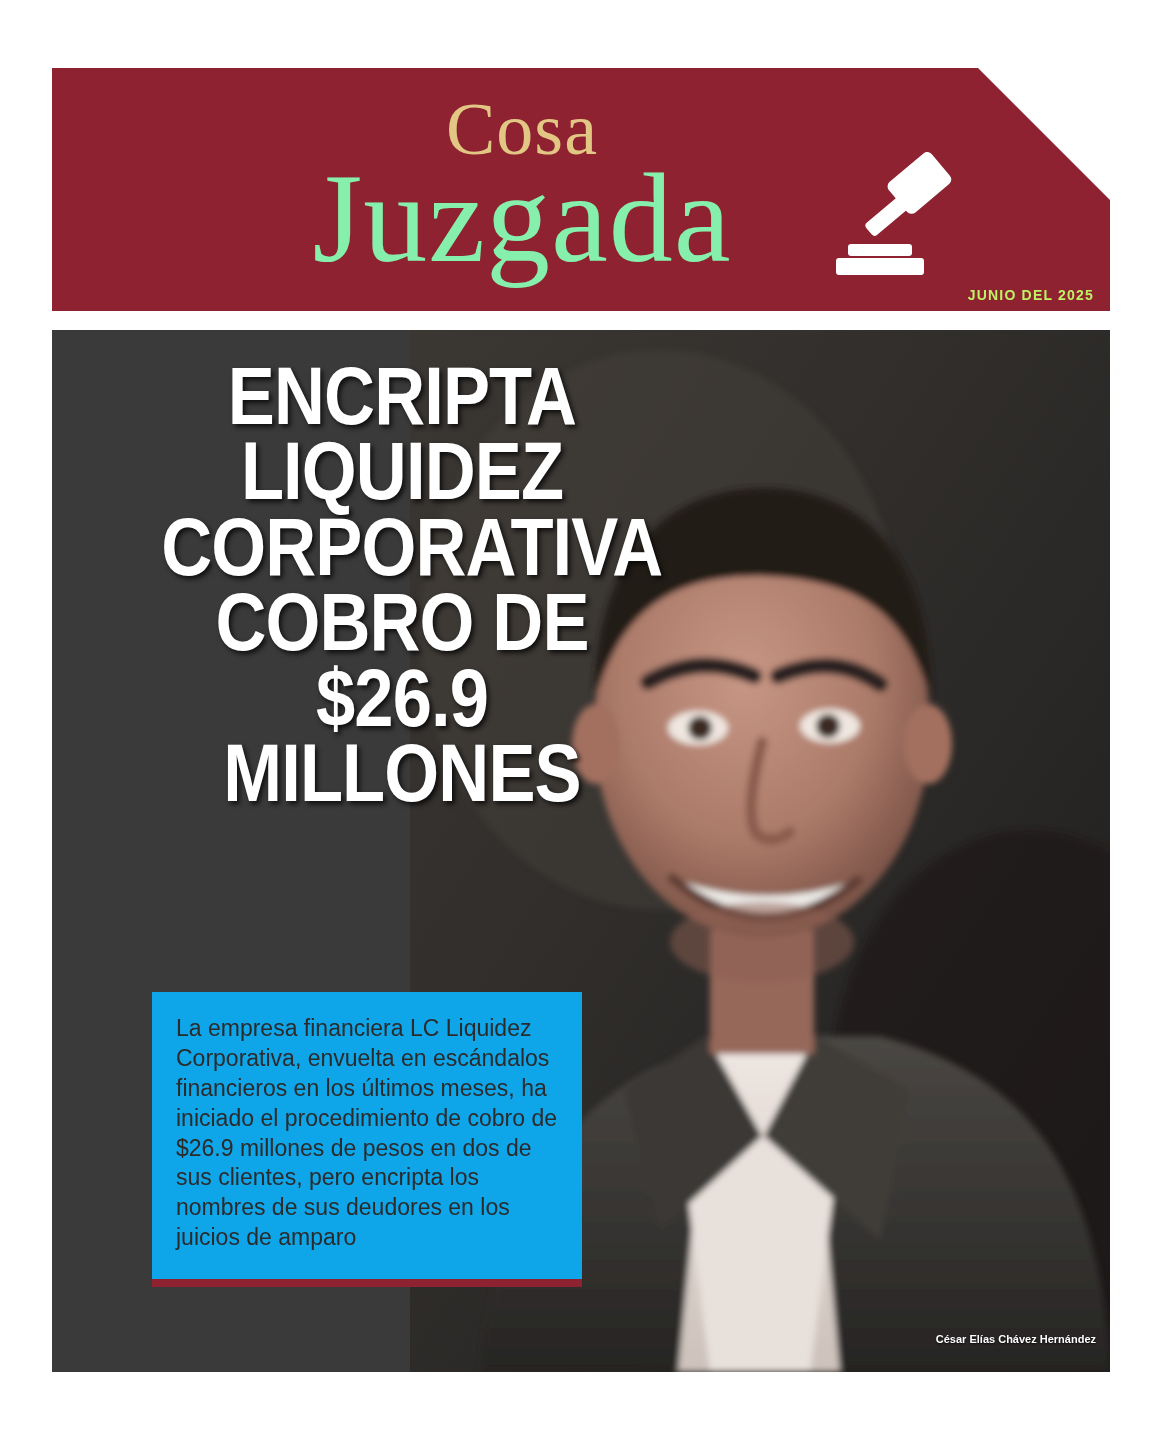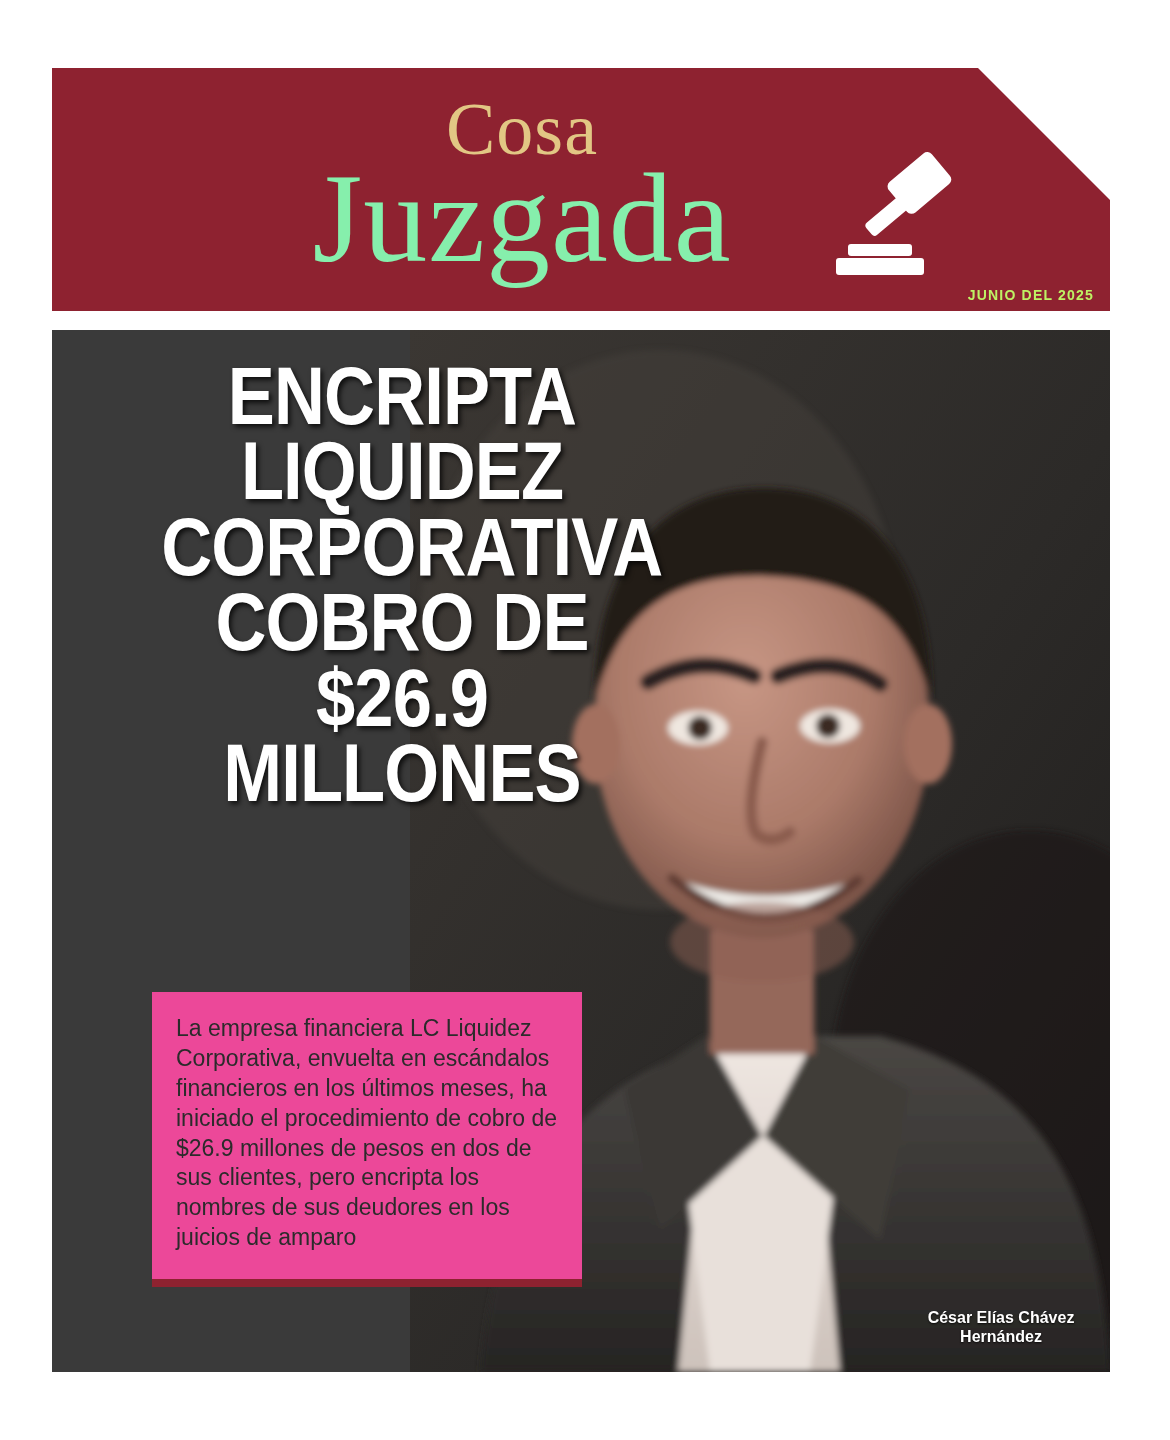--- a/index.html
+++ b/index.html
@@ -131,23 +131,23 @@
     overflow: hidden;
     background: #2f2d2c;
   }
   .photo svg { display: block; }
 
   .credit {
     position: absolute;
     right: 14px;
     bottom: 26px;
     width: 190px;
-    text-align: center;
+    text-align: right;
     color: #ffffff;
-    font-size: 16px;
+    font-size: 11px;
     font-weight: bold;
     line-height: 1.15;
     text-shadow: 0 1px 2px rgba(0,0,0,0.8);
   }
 
   .headline {
     position: absolute;
     left: 70px;
     top: 28px;
     width: 560px;
@@ -162,21 +162,21 @@
     transform: scaleX(0.86);
     transform-origin: center top;
   }
   .headline .hl-line { display: block; white-space: nowrap; }
 
   .deck {
     position: absolute;
     left: 100px;
     top: 662px;
     width: 430px;
-    background: #ec4899;
+    background: #0ea5e9;
     padding: 22px 24px 26px 24px;
     box-sizing: border-box;
     border-bottom: 8px solid #8e2230;
     color: #2b2b2b;
     font-size: 23px;
     line-height: 1.30;
   }
 </style>
 </head>
 <body>

